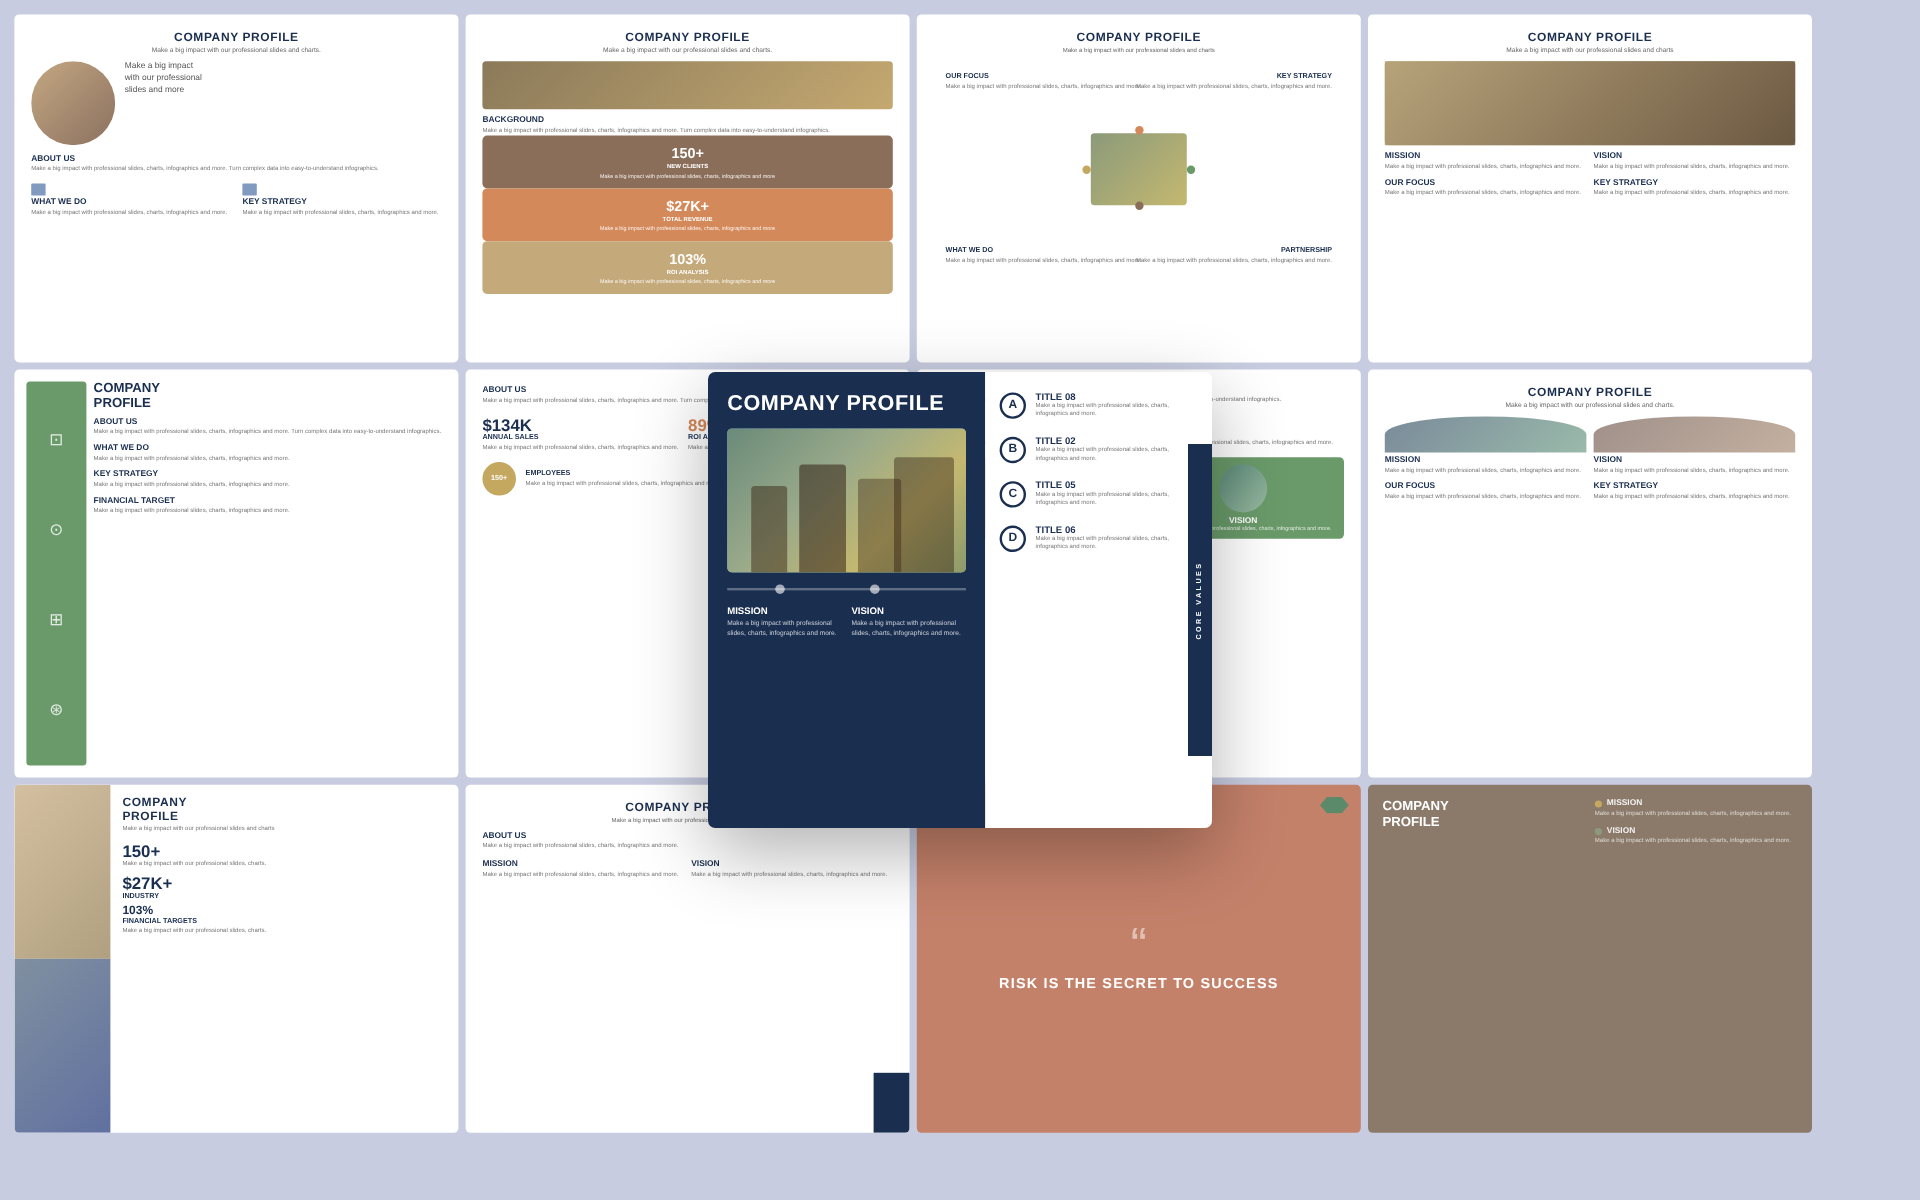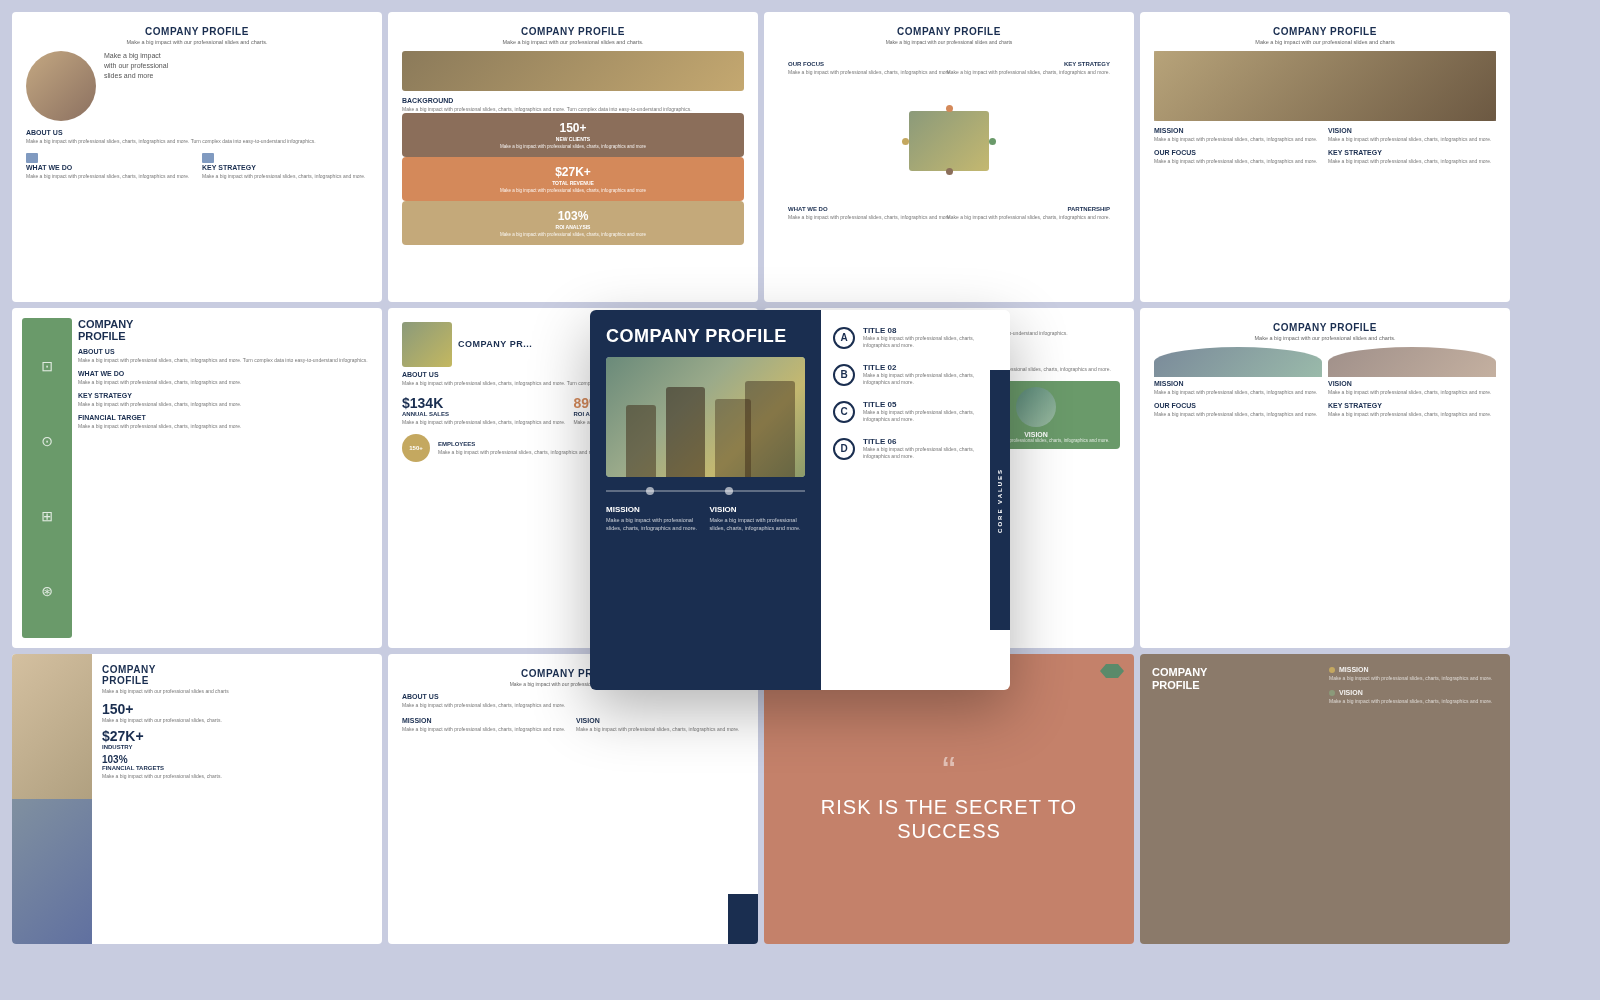--- a/index.html
+++ b/index.html
@@ -208,22 +208,22 @@
       justify-content: center;
       text-align: center;
     }
     .quote-mark {
       font-size: 40px;
       color: rgba(255,255,255,0.5);
       line-height: 0.8;
       margin-bottom: 8px;
     }
     .quote-text {
-      font-size: 20px;
-      font-weight: 400;
+      font-size: 12px;
+      font-weight: 700;
       color: white;
       line-height: 1.2;
       letter-spacing: 1px;
     }
     .hexagon {
       position: absolute;
       top: 10px;
       right: 10px;
       width: 24px;
       height: 14px;
@@ -436,26 +436,20 @@
         <div class="body-text">Make a big impact with professional slides, charts, infographics and more.</div>
       </div>
       <div style="margin-top:6px;">
         <div class="section-label">FINANCIAL TARGET</div>
         <div class="body-text">Make a big impact with professional slides, charts, infographics and more.</div>
       </div>
     </div>
   </div>
 
   <div class="slide s6">
-    <div style="display:flex; align-items:center; gap:6px; margin-bottom:4px;">
-      <div style="width:50px; height:45px; background:linear-gradient(135deg,#8b9a7a,#c4b860); border-radius:3px; flex-shrink:0;"></div>
-      <div style="flex:1;">
-        <div class="slide-title" style="text-align:left; font-size:9px;">COMPANY PR...</div>
-      </div>
-    </div>
     <div>
       <div class="section-label">ABOUT US</div>
       <div class="body-text">Make a big impact with professional slides, charts, infographics and more. Turn complex data into easy-to-understand infographics.</div>
     </div>
     <div style="margin-top:8px; display:flex; gap:8px; align-items:flex-end;">
       <div>
         <div style="font-size:14px; font-weight:800; color:#1a2e50;">$134K</div>
         <div class="section-label" style="font-size:6px;">ANNUAL SALES</div>
         <div class="body-text">Make a big impact with professional slides, charts, infographics and more.</div>
       </div>

